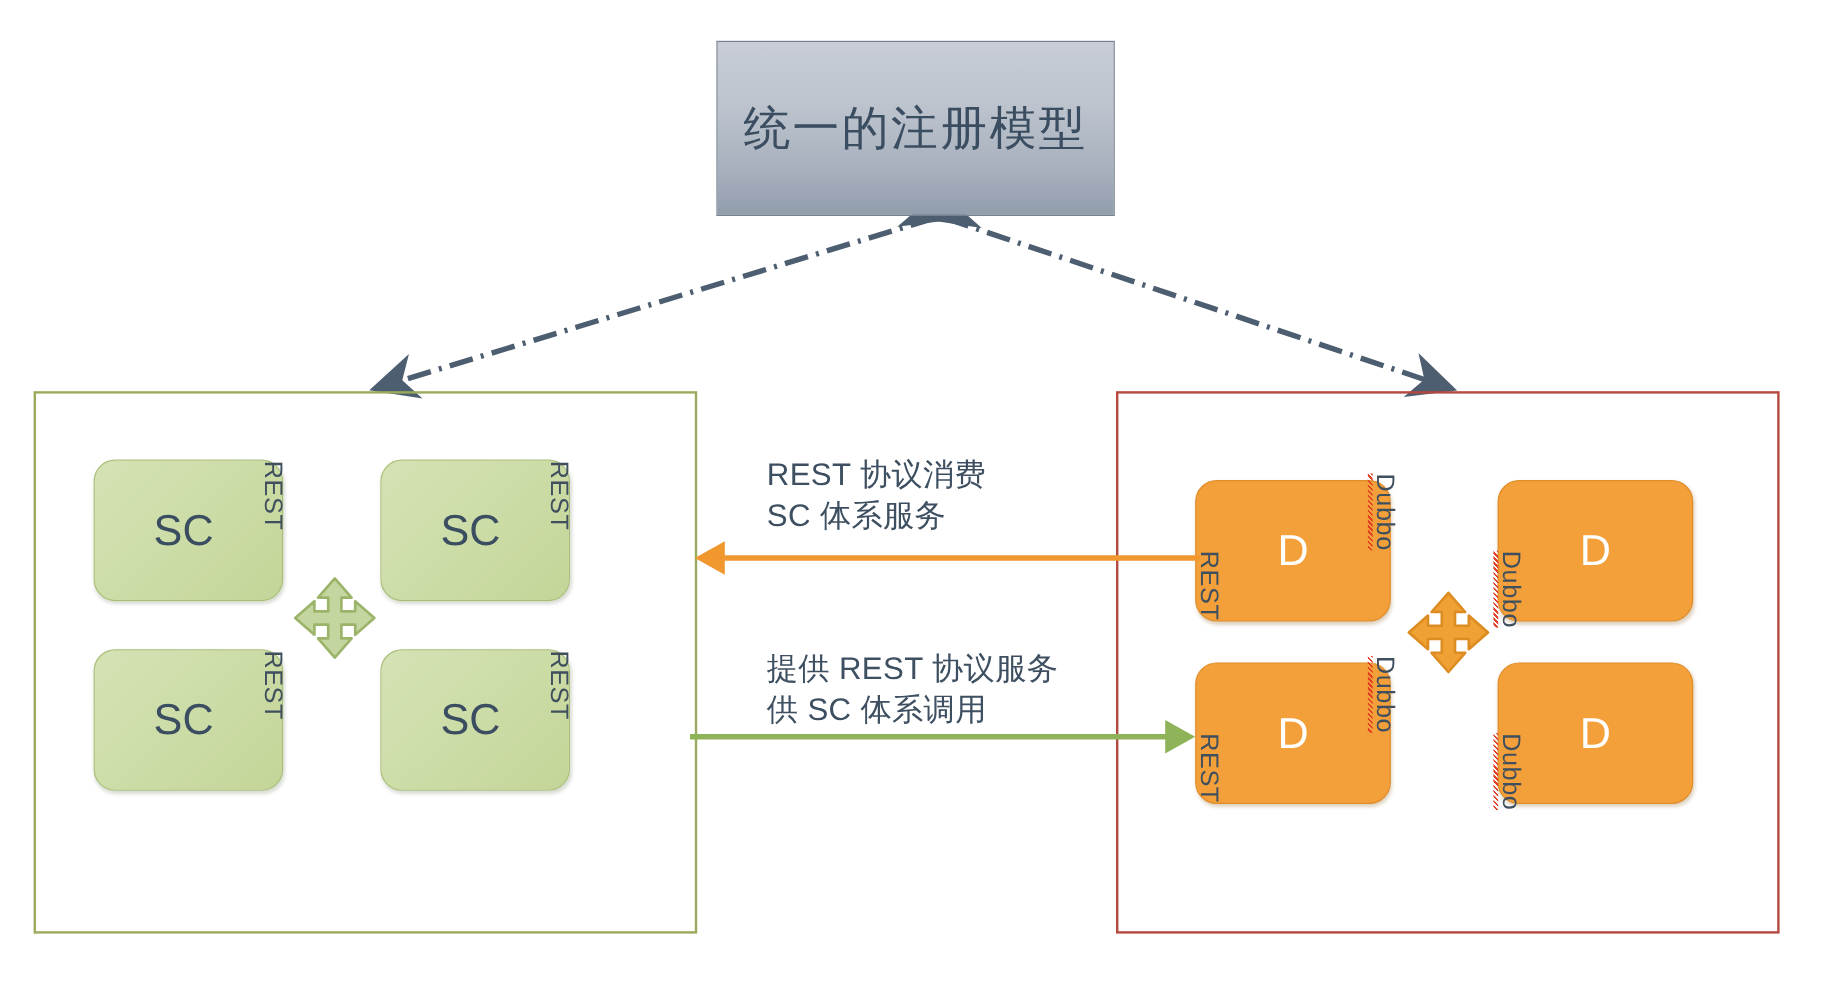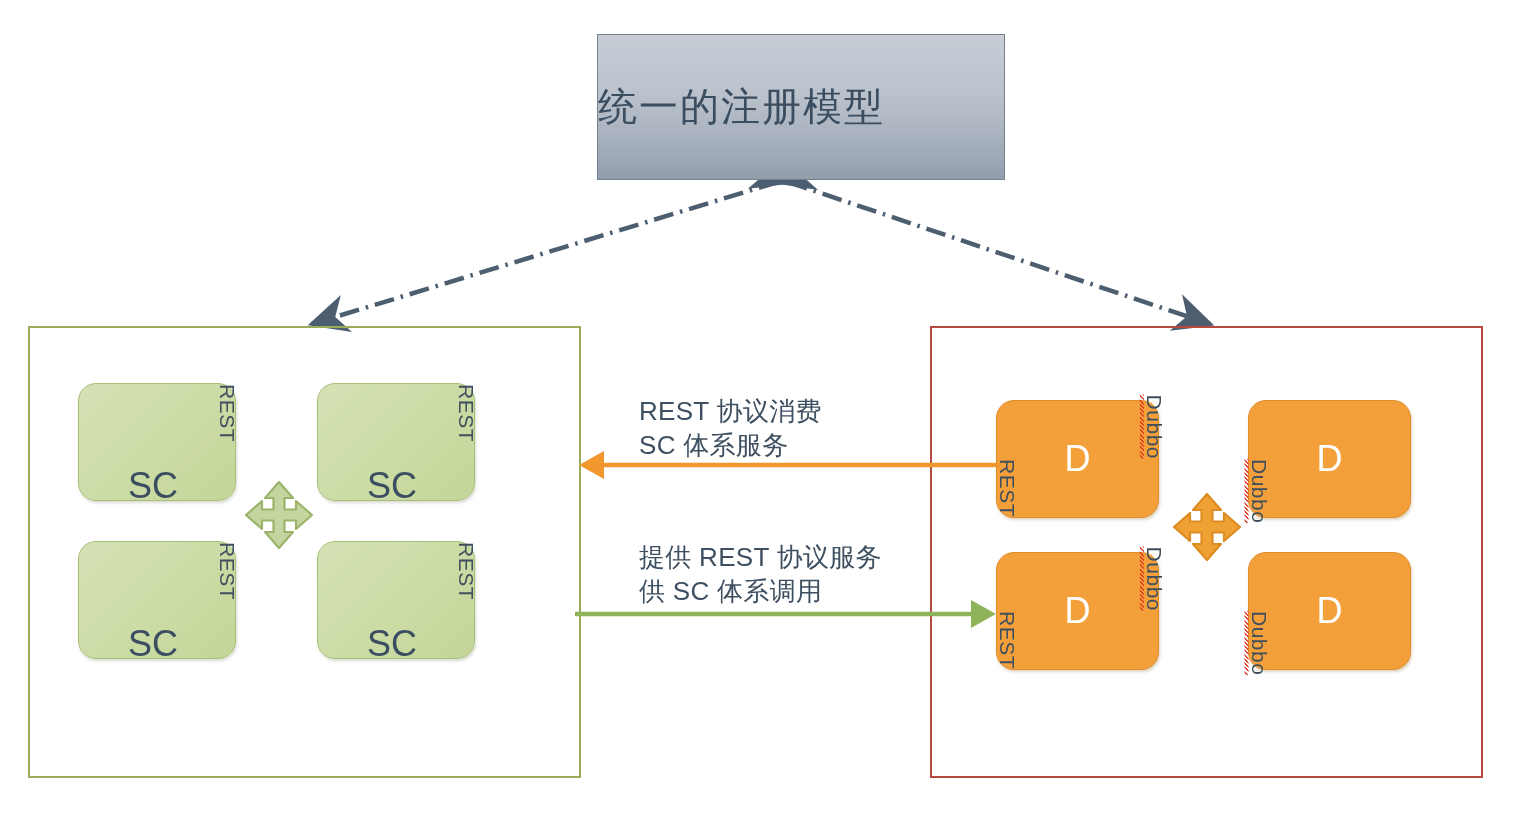--- a/index.html
+++ b/index.html
@@ -16,28 +16,28 @@
     height: 838px;
     background: #ffffff;
     overflow: hidden;
   }
 
   
   .title-box {
     position: absolute;
     left: 597px;
     top: 34px;
-    width: 408px;
+    width: 332px;
     height: 146px;
     background: linear-gradient(to bottom, #c8cdd6 0%, #bcc3cd 38%, #a8b1be 72%, #929dac 100%);
     border: 1.5px solid #76818f;
     box-sizing: border-box;
     display: flex;
     align-items: center;
-    justify-content: flex-start;
+    justify-content: center;
   }
   .title-text {
     font-size: 39px;
     color: #3b4d60;
     letter-spacing: 2px;
     white-space: nowrap;
   }
 
   
   .group-box {
@@ -85,21 +85,20 @@
     position: absolute;
     top: 50%;
     transform: translateY(-50%);
     font-size: 36px;
     line-height: 1;
   }
   .node.sc .node-main {
     left: 50%;
     transform: translate(-58%, -50%);
     color: #3b4d60;
-    margin-top: 44px;
   }
   .node.d .node-main {
     left: 50%;
     transform: translate(-50%, -50%);
     color: #ffffff;
   }
 
   .side-label {
     position: absolute;
     top: 50%;
@@ -246,21 +245,21 @@
     <span class="node-main">D</span>
     <span class="side-label left"><span class="squiggle-wrap">Dubbo</span></span>
   </div>
 
   <svg class="move-arrow" style="left:1171px; top:491px;" width="72" height="72" viewBox="0 0 72 72" xmlns="http://www.w3.org/2000/svg">
     <path d="M36 3 L50 19 L41.5 19 L41.5 30.5 L53 30.5 L53 22 L69 36 L53 50 L53 41.5 L41.5 41.5
              L41.5 53 L50 53 L36 69 L22 53 L30.5 53 L30.5 41.5 L19 41.5 L19 50 L3 36 L19 22
              L19 30.5 L30.5 30.5 L30.5 19 L22 19 Z" fill="#efa133" stroke="#dd8c22" stroke-width="2.2" stroke-linejoin="round"></path>
   </svg>
 
-  <div class="caption" style="left:639px; top:394px;">REST 协议消费
+  <div class="caption" style="left:639px; top:378px;">REST 协议消费
 SC 体系服务</div>
 
   <div class="caption" style="left:639px; top:524px;margin-top:16px;">提供 REST 协议服务
 供 SC 体系调用</div>
 
   <svg class="flow-arrow" style="left:575px; top:440px;" width="425" height="50" viewBox="0 0 425 50" xmlns="http://www.w3.org/2000/svg">
     <line x1="425" y1="25" x2="28" y2="25" stroke="#f0972e" stroke-width="4.5"></line>
     <path d="M4 25 L29 11 L29 39 Z" fill="#f0972e"></path>
   </svg>
 

